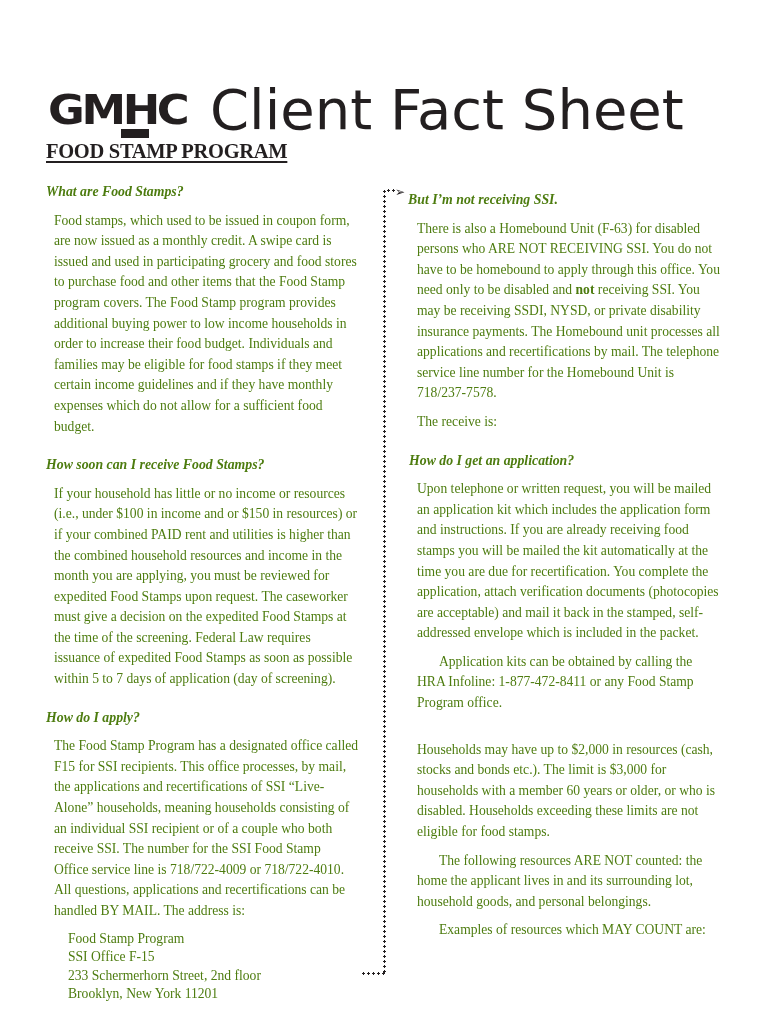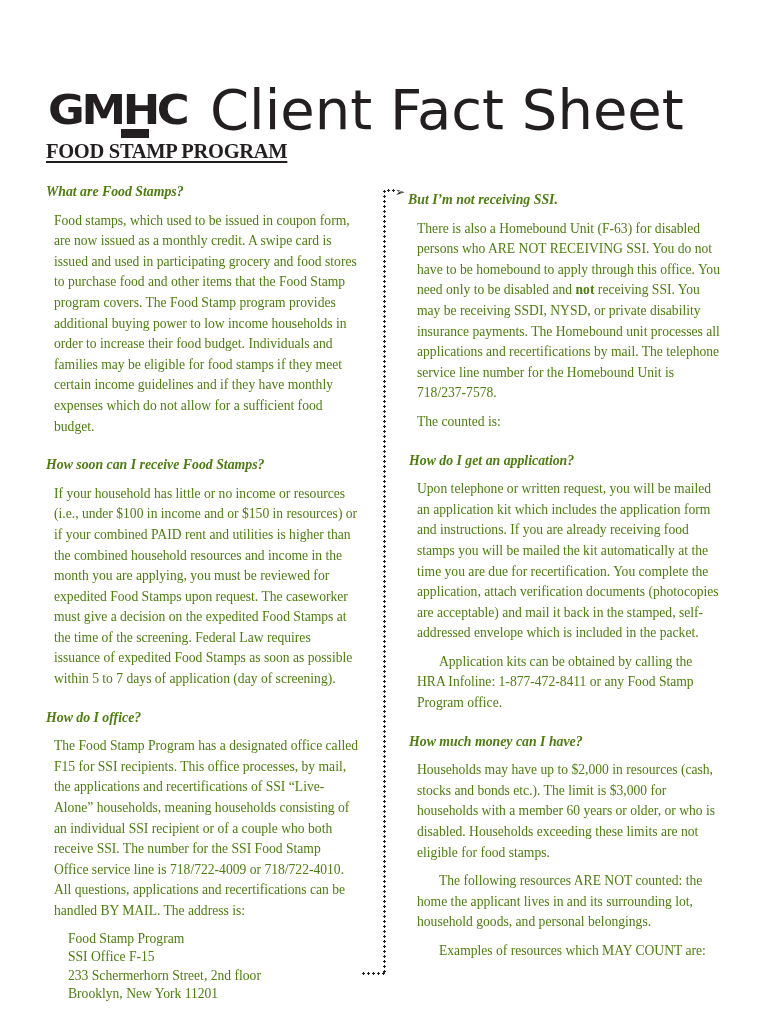--- a/index.html
+++ b/index.html
@@ -48,41 +48,40 @@
 
 <div class="section-title">FOOD STAMP PROGRAM</div>
 
 <div class="col col-left">
   <p class="q">What are Food Stamps?</p>
   <p class="p">Food stamps, which used to be issued in coupon form, are now issued as a monthly credit. A swipe card is issued and used in participating grocery and food stores to purchase food and other items that the Food Stamp program covers. The Food Stamp program provides additional buying power to low income households in order to increase their food budget. Individuals and families may be eligible for food stamps if they meet certain income guidelines and if they have monthly expenses which do not allow for a sufficient food budget.</p>
   <div class="gap"></div>
   <p class="q">How soon can I receive Food Stamps?</p>
   <p class="p">If your household has little or no income or resources (i.e., under $100 in income and or $150 in resources) or if your combined PAID rent and utilities is higher than the combined household resources and income in the month you are applying, you must be reviewed for expedited Food Stamps upon request. The caseworker must give a decision on the expedited Food Stamps at the time of the screening. Federal Law requires issuance of expedited Food Stamps as soon as possible within 5 to 7 days of application (day of screening).</p>
   <div class="gap"></div>
-  <p class="q">How do I office?</p>
+  <p class="q">How do I apply?</p>
   <p class="p">The Food Stamp Program has a designated office called F15 for SSI recipients. This office processes, by mail, the applications and recertifications of SSI “Live-Alone” households, meaning households consisting of an individual SSI recipient or of a couple who both receive SSI. The number for the SSI Food Stamp Office service line is 718/722-4009 or 718/722-4010. All questions, applications and recertifications can be handled BY MAIL. The address is:</p>
   <div class="addr">
     <div>Food Stamp Program</div>
     <div>SSI Office F-15</div>
     <div>233 Schermerhorn Street, 2nd floor</div>
     <div>Brooklyn, New York 11201</div>
   </div>
 </div>
 
 <div class="dots-v"></div>
 <div class="dots-h-top"></div>
 <div class="dots-h-bottom"></div>
 <div class="arrow">➢</div>
 
 <div class="col col-right">
   <p class="q q-right-first">But I’m not receiving SSI.</p>
   <p class="p"><span>There is also a Homebound Unit (F-63) for disabled persons who ARE NOT RECEIVING SSI. You do not have to be homebound to apply through this office. You need only to be disabled and </span><b>not</b><span> receiving SSI. You may be receiving SSDI, NYSD, or private disability insurance payments. The Homebound unit processes all applications and recertifications by mail. The telephone service line number for the Homebound Unit is 718/237-7578.</span></p>
-  <p class="p">The counted is:</p>
+  <p class="p">The receive is:</p>
   <div class="gap"></div>
   <p class="q">How do I get an application?</p>
   <p class="p">Upon telephone or written request, you will be mailed an application kit which includes the application form and instructions. If you are already receiving food stamps you will be mailed the kit automatically at the time you are due for recertification. You complete the application, attach verification documents (photocopies are acceptable) and mail it back in the stamped, self-addressed envelope which is included in the packet.</p>
   <p class="p first-indent">Application kits can be obtained by calling the HRA Infoline: 1-877-472-8411 or any Food Stamp Program office.</p>
   <div class="gap"></div>
-  <p class="q">How much money can I have?</p>
   <p class="p">Households may have up to $2,000 in resources (cash, stocks and bonds etc.). The limit is $3,000 for households with a member 60 years or older, or who is disabled. Households exceeding these limits are not eligible for food stamps.</p>
   <p class="p first-indent">The following resources ARE NOT counted: the home the applicant lives in and its surrounding lot, household goods, and personal belongings.</p>
   <p class="p first-indent">Examples of resources which MAY COUNT are:</p>
 </div>
 
 </body></html>

